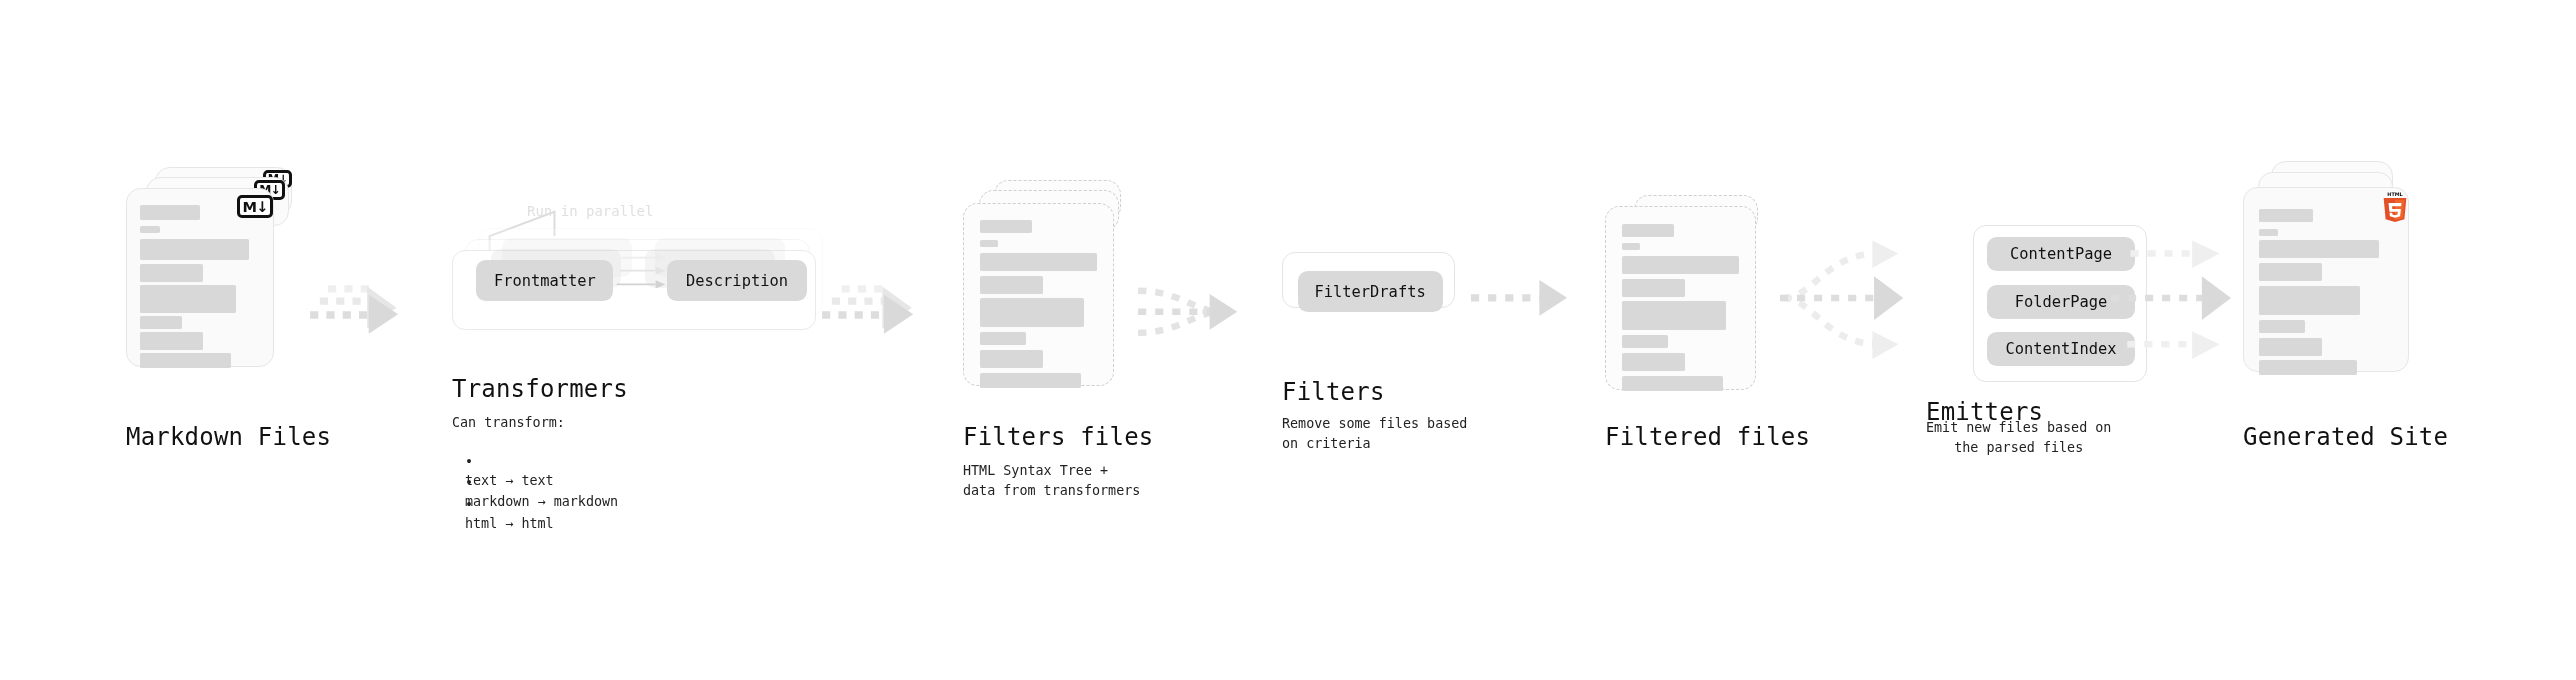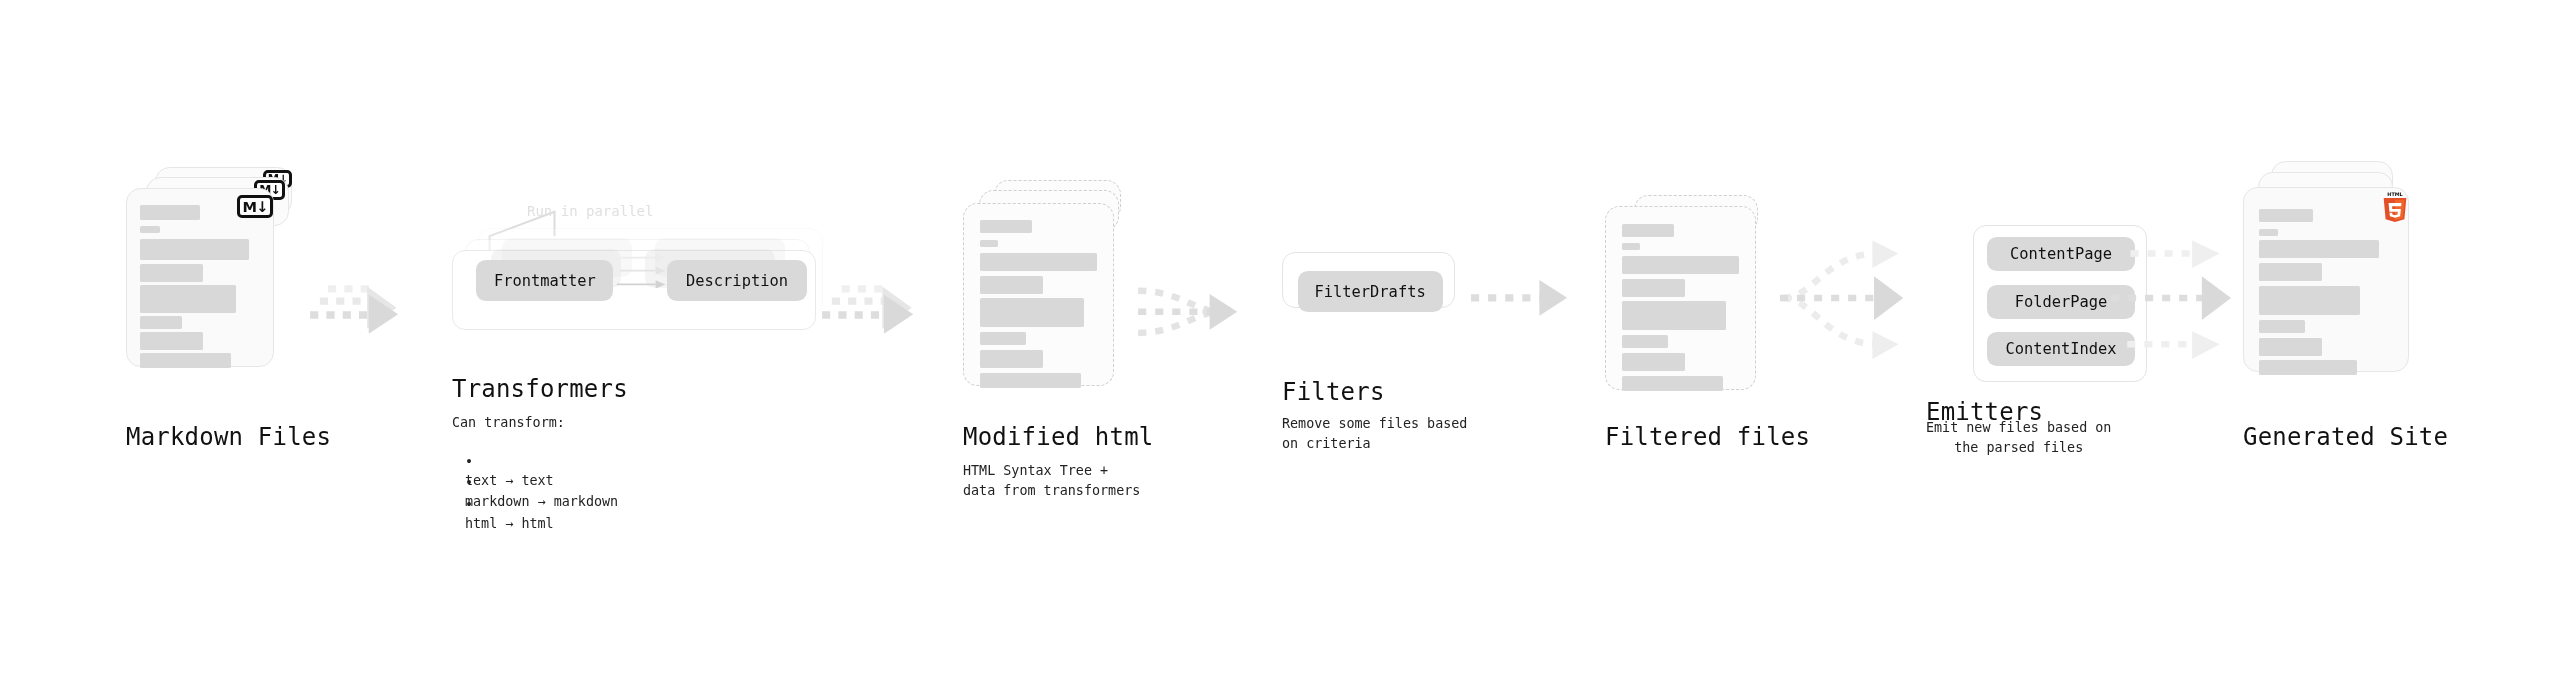--- a/index.html
+++ b/index.html
@@ -181,21 +181,21 @@
       <div class="skel" style="left:16.3px; top:16.3px; width:52px; height:13px;"></div>
       <div class="skel" style="left:16.3px; top:36px; width:18px; height:6.5px;"></div>
       <div class="skel" style="left:16.3px; top:49px; width:117px; height:18px;"></div>
       <div class="skel" style="left:16.3px; top:72px; width:63px; height:18px;"></div>
       <div class="skel" style="left:16.3px; top:94px; width:104px; height:29px;"></div>
       <div class="skel" style="left:16.3px; top:128px; width:46px; height:13px;"></div>
       <div class="skel" style="left:16.3px; top:146px; width:63px; height:18px;"></div>
       <div class="skel" style="left:16.3px; top:169px; width:101px; height:14.6px;"></div>
     </div>
   </div>
-  <div class="title" style="left:963px; top:423px;">Modified html</div>
+  <div class="title" style="left:963px; top:423px;">Filters files</div>
   <div class="subtitle" style="left:963px; top:461px;">HTML Syntax Tree +
 data from transformers</div>
 
   <svg class="arrowsvg" width="114" height="65" style="left:1138px; top:276px;" viewBox="0 0 140 80">
     <g stroke="#e3e3e3" stroke-width="8" stroke-dasharray="10 11" fill="none">
       <path d="M0,18 C42,18 62,36 92,44"></path>
       <path d="M0,70 C42,70 62,52 92,44"></path>
       <line x1="0" y1="44" x2="92" y2="44" stroke="#dddddd"></line>
     </g>
     <polygon points="88,22 88,66 122,44" fill="#d9d9d9"></polygon>

